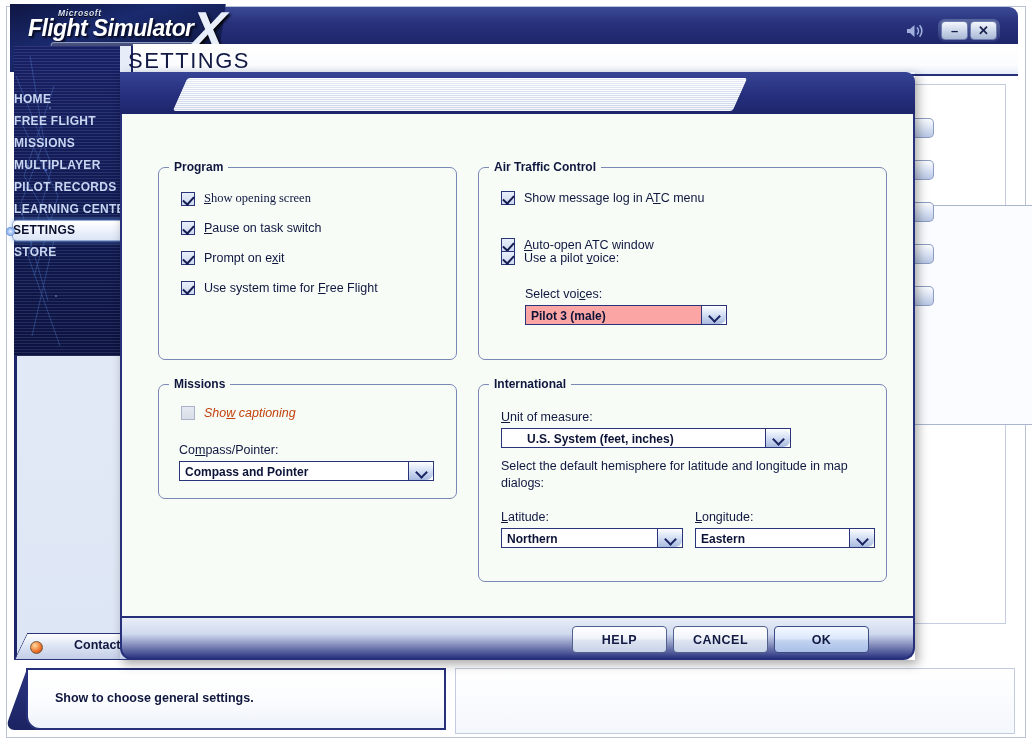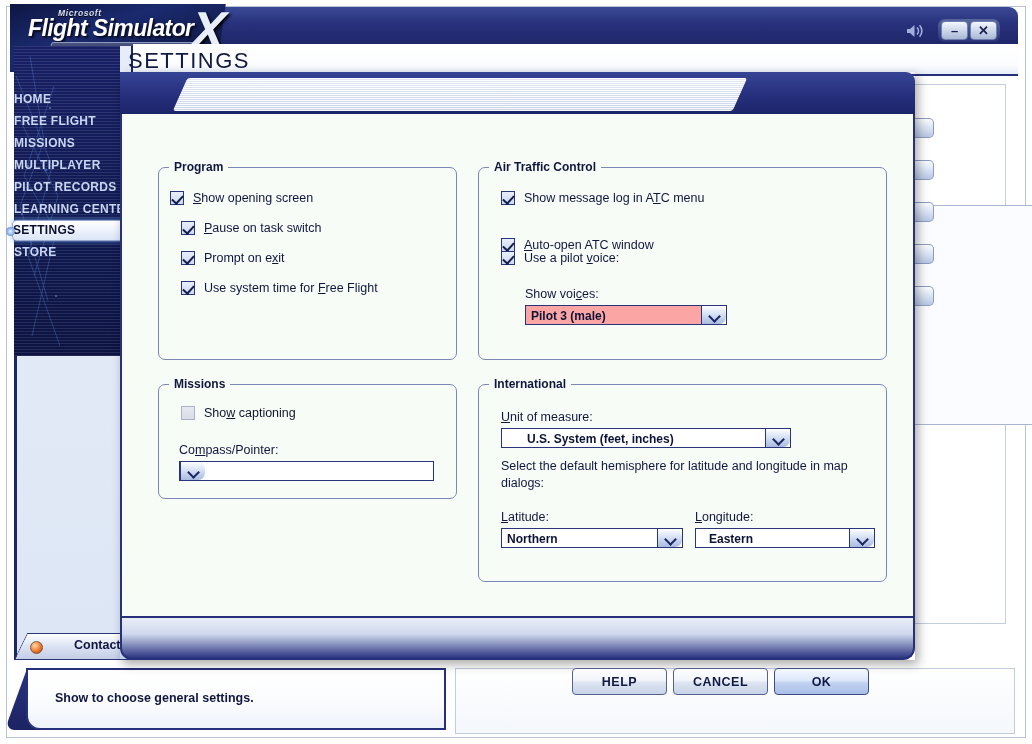--- a/index.html
+++ b/index.html
@@ -245,21 +245,21 @@
   .cbox.checked::after {
     content: ''; position: absolute; left: 3px; top: 1px;
     width: 5px; height: 9px; border: solid #141c52;
     border-width: 0 2.4px 2.4px 0; transform: rotate(42deg);
   }
   .cbox.disabled {
     border-color: #a9b2c9;
     background: linear-gradient(180deg,#e6e9f0 0%, #d8dde8 100%);
   }
   .cb-label { font-size: 12.5px; color: #10173f; white-space: nowrap; }
-  .cb-label.disabled { color: #0f172a; }
+  .cb-label.disabled { color: #c2410c; font-style: italic; }
   .u { text-decoration: underline; }
 
   
   .field-label { position: absolute; font-size: 12.5px; color: #10173f; }
   .combo {
     position: absolute; height: 20px;
     border: 1px solid #2a3478; background: #ffffff;
     display: flex; align-items: stretch;
   }
   .combo-val {
@@ -281,21 +281,21 @@
   .helper-text {
     position: absolute; font-size: 12.5px; color: #10173f; line-height: 17px;
   }
 
   
   .btn {
     position: absolute; top: 8px; height: 27px; width: 95px;
     border: 1px solid #53618f; border-radius: 4px;
     font-size: 12.5px; font-weight: bold; color: #121a44; letter-spacing: .5px;
     background: linear-gradient(180deg,#ffffff 0%, #f1f4fa 45%, #dde4f1 55%, #c9d3e8 100%);
-    display: flex; align-items: center; justify-content: center; cursor: pointer; margin-top: 42px;
+    display: flex; align-items: center; justify-content: center; cursor: pointer;
   }
   .btn.primary {
     background: linear-gradient(180deg,#f4f8ff 0%, #dde8fb 45%, #c2d3f0 55%, #a9bee8 100%);
     border-color: #3d4d84;
   }
 </style>
 </head>
 <body>
 
 <div id="app">
@@ -388,21 +388,21 @@
 
     <div class="dlg-titlebar">
       <div class="dlg-stripes"></div>
     </div>
 
     <div class="dlg-body">
 
       <div class="group" style="left:36px; top:53px; width:299px; height:193px;">
         <span class="group-legend">Program</span>
 
-        <div class="cb-row" style="left:11px; top:23px;">
+        <div class="cb-row" style="left:22px; top:23px;font-family:Liberation Serif, serif;">
           <span class="cbox checked"></span>
           <span class="cb-label"><span class="u">S</span><span>how opening screen</span></span>
         </div>
         <div class="cb-row" style="left:22px; top:53px;">
           <span class="cbox checked"></span>
           <span class="cb-label"><span class="u">P</span><span>ause on task switch</span></span>
         </div>
         <div class="cb-row" style="left:22px; top:83px;">
           <span class="cbox checked"></span>
           <span class="cb-label"><span>Prompt on e</span><span class="u">x</span><span>it</span></span>
@@ -422,37 +422,38 @@
         </div>
         <div class="cb-row" style="left:22px; top:70px;">
           <span class="cbox checked"></span>
           <span class="cb-label"><span class="u">A</span><span>uto-open ATC window</span></span>
         </div>
         <div class="cb-row" style="left:22px; top:83px;">
           <span class="cbox checked"></span>
           <span class="cb-label"><span>Use a pilot </span><span class="u">v</span><span>oice:</span></span>
         </div>
 
-        <span class="field-label" style="left:46px; top:119px;"><span>Show voi</span><span class="u">c</span><span>es:</span></span>
+        <span class="field-label" style="left:46px; top:119px;"><span>Select voi</span><span class="u">c</span><span>es:</span></span>
         <div class="combo sel" style="left:46px; top:137px; width:202px;">
           <span class="combo-val">Pilot 3 (male)</span>
           <span class="combo-btn"></span>
         </div>
       </div>
 
       <div class="group" style="left:36px; top:270px; width:299px; height:115px;">
         <span class="group-legend">Missions</span>
 
         <div class="cb-row" style="left:22px; top:21px;">
           <span class="cbox disabled"></span>
           <span class="cb-label disabled"><span>Sho</span><span class="u">w</span><span> captioning</span></span>
         </div>
 
         <span class="field-label" style="left:20px; top:58px;"><span>Co</span><span class="u">m</span><span>pass/Pointer:</span></span>
         <div class="combo" style="left:20px; top:76px; width:255px;">
+          <span class="combo-val">Compass and Pointer</span>
           <span class="combo-btn"></span>
         </div>
       </div>
 
       <div class="group" style="left:356px; top:270px; width:409px; height:198px;">
         <span class="group-legend">International</span>
 
         <span class="field-label" style="left:22px; top:25px;"><span class="u">U</span><span>nit of measure:</span></span>
         <div class="combo" style="left:22px; top:43px; width:290px;padding-left:20px;">
           <span class="combo-val">U.S. System (feet, inches)</span>
@@ -461,21 +462,21 @@
 
         <span class="helper-text" style="left:22px; top:73px; width:372px;">Select the default hemisphere for latitude and longitude in map dialogs:</span>
 
         <span class="field-label" style="left:22px; top:125px;"><span class="u">L</span><span>atitude:</span></span>
         <div class="combo" style="left:22px; top:143px; width:182px;">
           <span class="combo-val">Northern</span>
           <span class="combo-btn"></span>
         </div>
 
         <span class="field-label" style="left:216px; top:125px;"><span class="u">L</span><span>ongitude:</span></span>
-        <div class="combo" style="left:216px; top:143px; width:180px;padding-left:8px;">
+        <div class="combo" style="left:216px; top:143px; width:180px;">
           <span class="combo-val">Eastern</span>
           <span class="combo-btn"></span>
         </div>
       </div>
 
     </div>
 
     <div class="dlg-footer">
       <div class="btn" style="left:450px;">HELP</div>
       <div class="btn" style="left:551px;">CANCEL</div>

